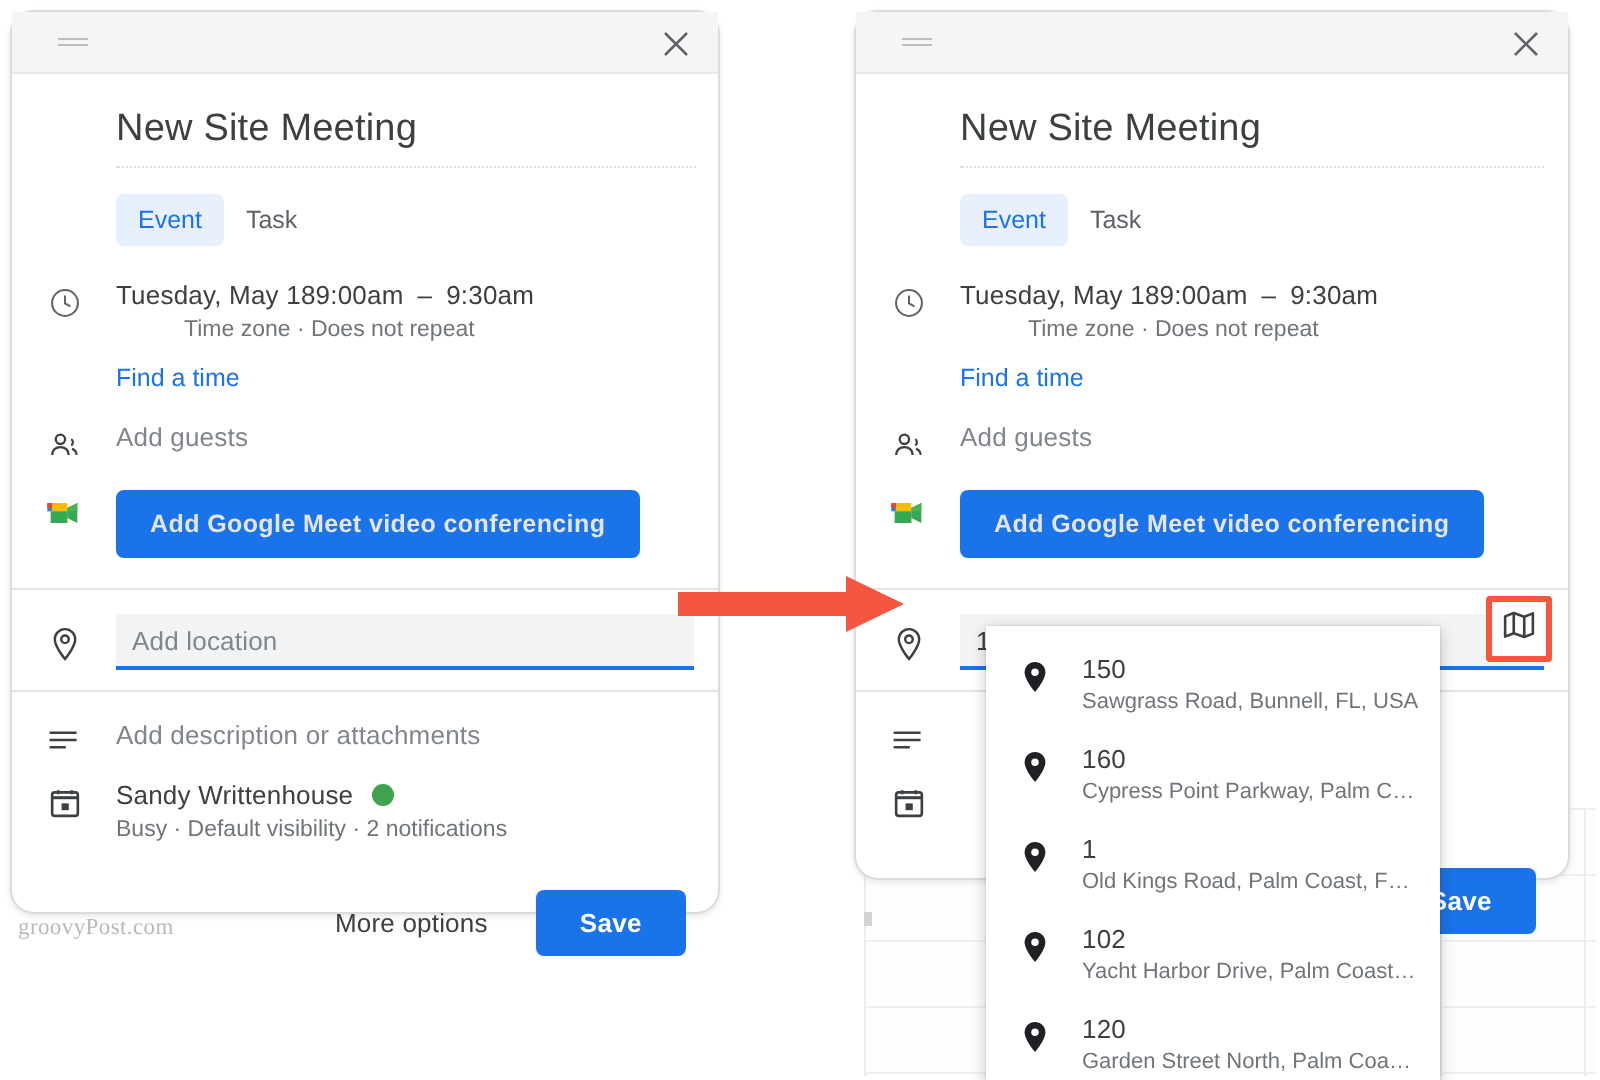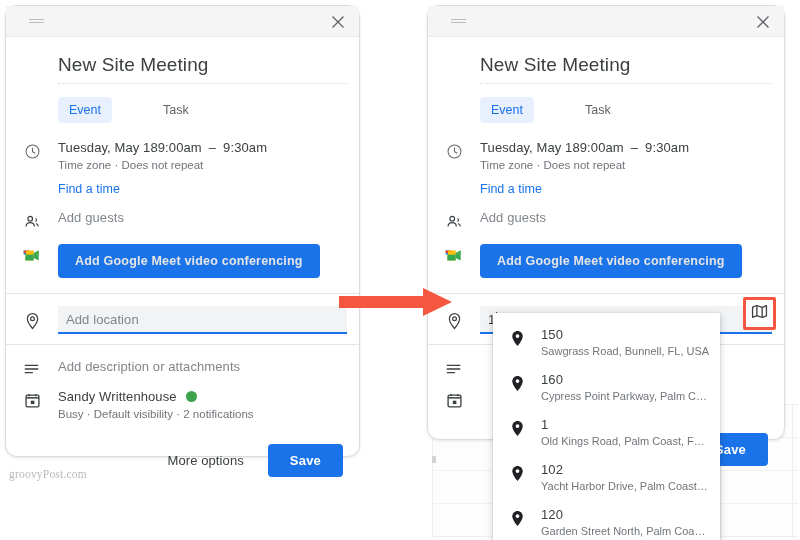--- a/index.html
+++ b/index.html
@@ -99,21 +99,21 @@
     font-size: 19px;
     color: #3c4043;
     letter-spacing: .1px;
     padding-bottom: 7px;
     border-bottom: 1px dotted #dadce0;
     width: 290px;
   }
   .panel-right .evt-title { width: 292px; }
 
   
-  .tabs { display: flex; align-items: center; padding: 13px 0 0 52px; gap: 40px; }
+  .tabs { display: flex; align-items: center; padding: 13px 0 0 52px; }
   .tab {
     font-size: 12.5px;
     padding: 6px 11px;
     border-radius: 4px;
     color: #5f6368;
     cursor: pointer;
   }
   .tab.active { background: #e8f0fe; color: #1a73e8; font-weight: 500; }
 
   
@@ -123,20 +123,21 @@
     color: #3c4043;
     letter-spacing: .1px;
   }
   .when-main .seg { display: inline-block; }
   .when-main .t1 { }
   .when-main .dash { margin: 0 7px; color: #3c4043; }
   .when-sub {
     font-size: 11.5px;
     color: #70757a;
     margin-top: 4px;
+    margin-left: 34px;
   }
   .findtime {
     font-size: 12.5px;
     color: #1a73e8;
     font-weight: 500;
     padding: 11px 0 0 52px;
     cursor: pointer;
     display: inline-block;
   }
 
@@ -281,21 +282,21 @@
     top: 287px;
     width: 114px;
     height: 30px;
     z-index: 30;
   }
 
   
   .watermark {
     position: absolute;
     left: 9px;
-    top: 468px;
+    top: 458px;
     font-family: "Liberation Serif", serif;
     font-size: 11.5px;
     color: #b9b9b9;
     letter-spacing: .2px;
   }
 </style>
 </head>
 <body>
 
 <div id="stage">

